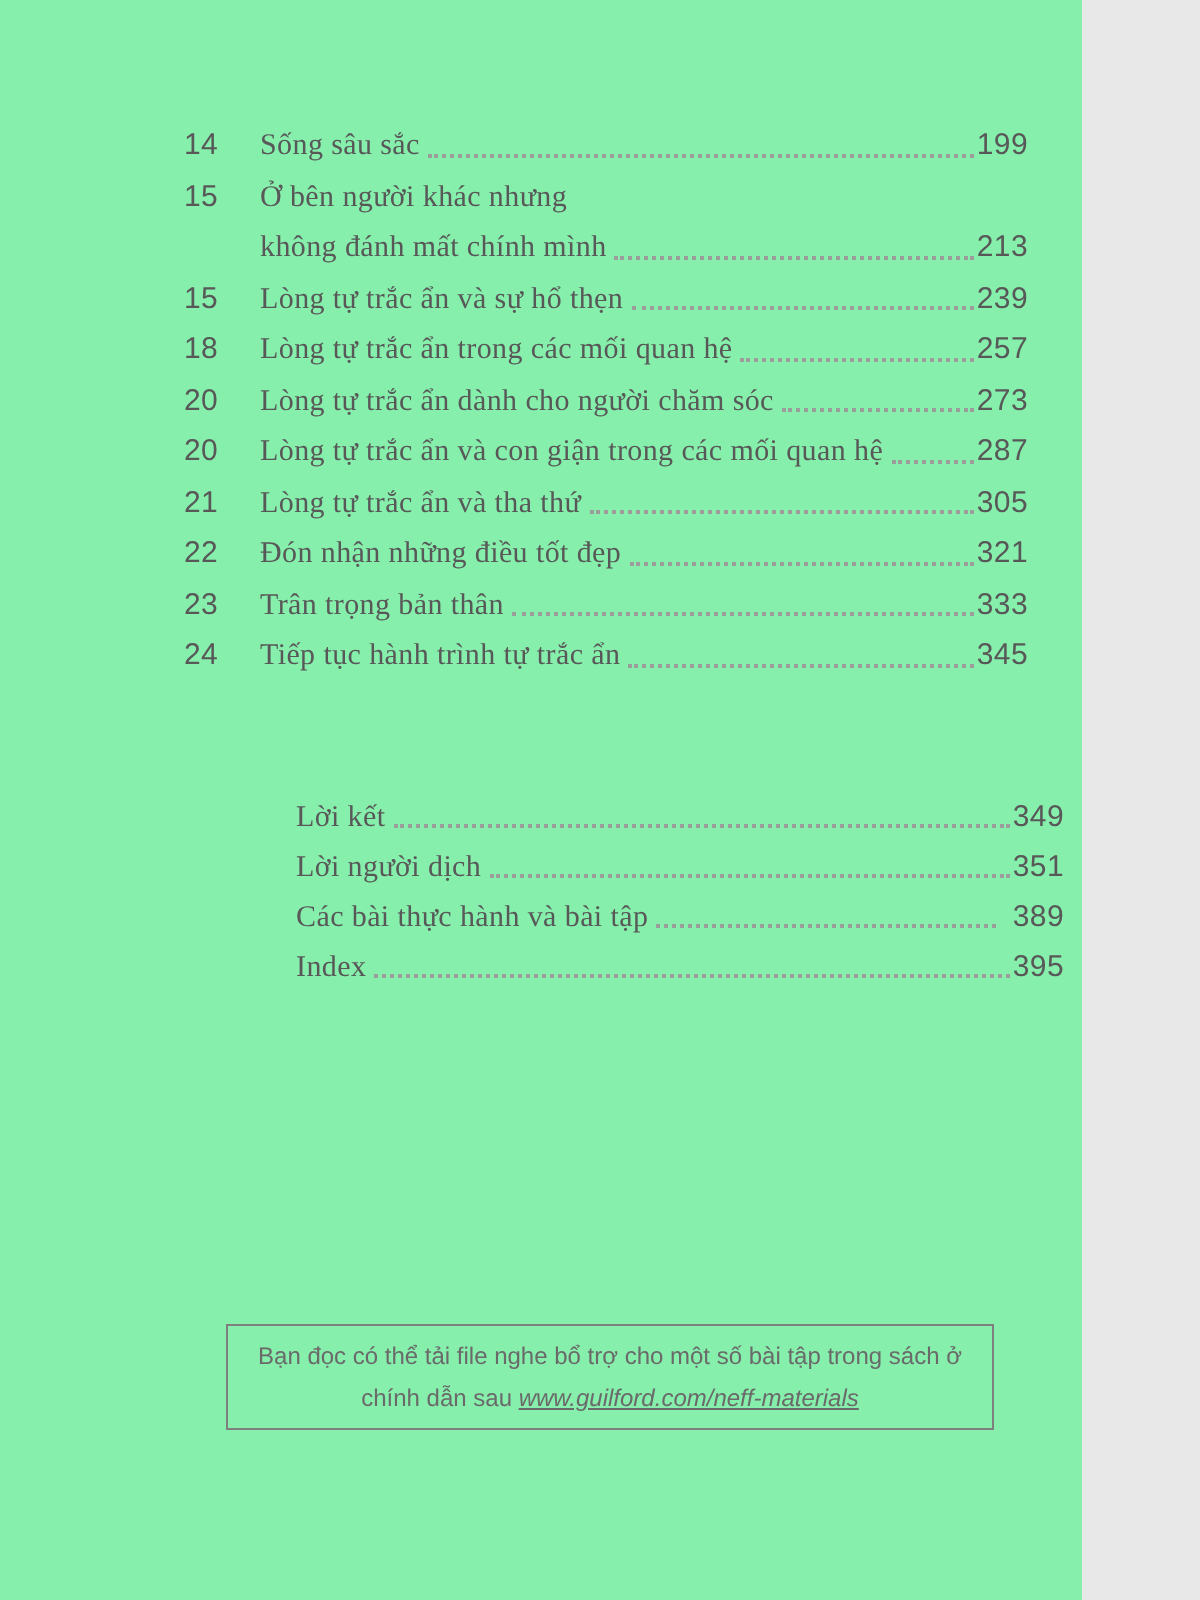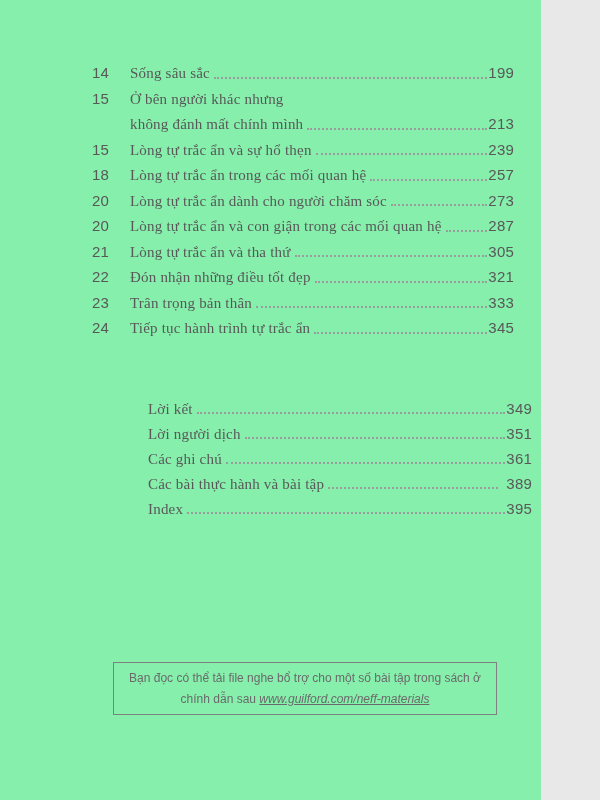--- a/index.html
+++ b/index.html
@@ -169,25 +169,20 @@
       <span class="page-num">349</span>
     </div>
 
     <div class="r">
       <span class="title">Lời người dịch</span>
       <span class="leader"></span>
       <span class="page-num">351</span>
     </div>
 
 
-    <div class="r">
-      <span class="title">Các ghi chú</span>
-      <span class="leader"></span>
-      <span class="page-num">361</span>
-    </div>
 
     <div class="r">
       <span class="title">Các bài thực hành và bài tập</span>
       <span class="leader gap"></span>
       <span class="page-num">389</span>
     </div>
 
     <div class="r">
       <span class="title">Index</span>
       <span class="leader"></span>

